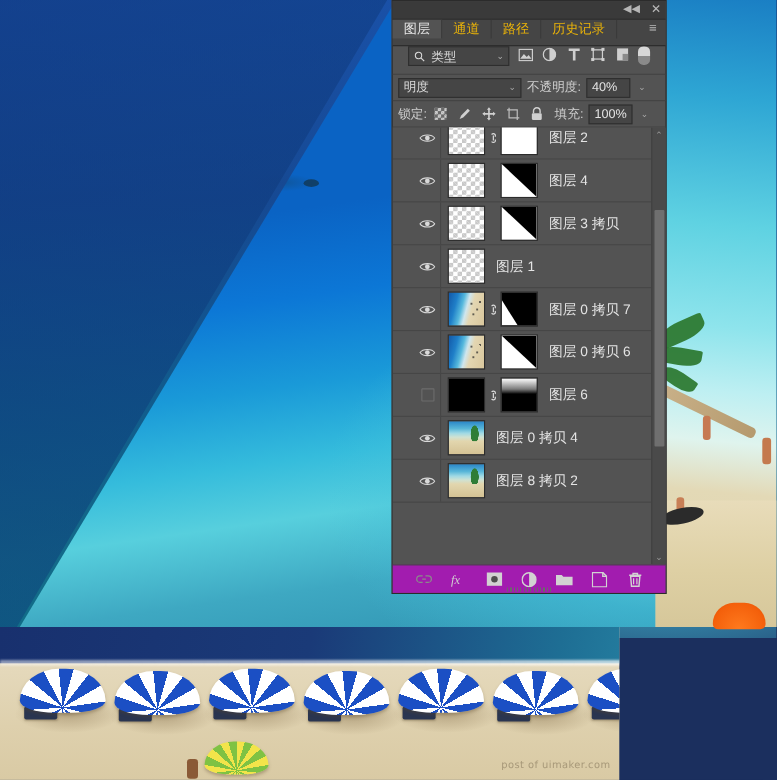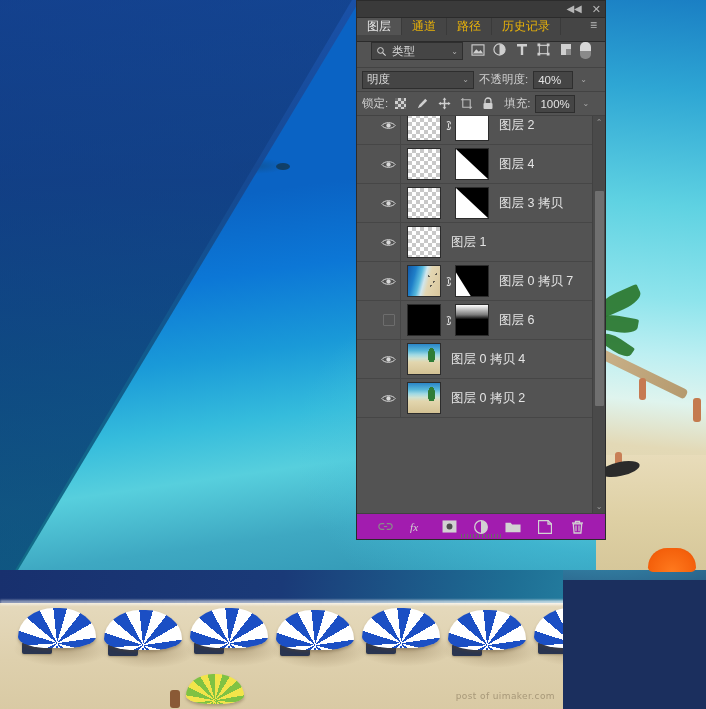--- a/index.html
+++ b/index.html
@@ -631,20 +631,36 @@
                 <path d="M3.2 10.6 a2.6 2.6 0 0 0 3.6 0 a2.6 2.6 0 0 0 0 -2.2" fill="none" stroke="#dcdcdc" stroke-width="1.2"></path>
               </svg>
             </div>
             <div class="mask-thumb">
               <div class="mask-curve"></div>
             </div>
             <div class="layer-name">图层 0 拷贝 7</div>
           </div>
           <div class="layer-row">
             <div class="eye-cell">
+              <svg class="eye" viewBox="0 0 18 12">
+                <path d="M1 6 C4 1.5, 14 1.5, 17 6 C14 10.5, 4 10.5, 1 6 Z" fill="none" stroke="#d8d8d8" stroke-width="1.2"></path>
+                <circle cx="9" cy="6" r="2.6" fill="#d8d8d8"></circle>
+              </svg>
+            </div>
+            <div class="thumb">
+              <div class="beach-thumb"></div>
+            </div>
+            <div class="link-icon"></div>
+            <div class="mask-thumb">
+              <div class="mask-diag-rl"></div>
+            </div>
+            <div class="layer-name">图层 0 拷贝 6</div>
+          </div>
+          <div class="layer-row">
+            <div class="eye-cell">
               <span class="eye-off"></span>
             </div>
             <div class="thumb">
               <div class="thumb-black"></div>
             </div>
             <div class="link-icon">
               <svg width="9" height="13" viewBox="0 0 10 14">
                 <path d="M5 4.5 v5" stroke="#dcdcdc" stroke-width="1.2"></path>
                 <path d="M3.2 3.4 a2.6 2.6 0 0 1 3.6 0 a2.6 2.6 0 0 1 0 2.2" fill="none" stroke="#dcdcdc" stroke-width="1.2"></path>
                 <path d="M3.2 10.6 a2.6 2.6 0 0 0 3.6 0 a2.6 2.6 0 0 0 0 -2.2" fill="none" stroke="#dcdcdc" stroke-width="1.2"></path>
@@ -670,21 +686,21 @@
           <div class="layer-row">
             <div class="eye-cell">
               <svg class="eye" viewBox="0 0 18 12">
                 <path d="M1 6 C4 1.5, 14 1.5, 17 6 C14 10.5, 4 10.5, 1 6 Z" fill="none" stroke="#d8d8d8" stroke-width="1.2"></path>
                 <circle cx="9" cy="6" r="2.6" fill="#d8d8d8"></circle>
               </svg>
             </div>
             <div class="thumb">
               <div class="beach-thumb-wide"></div>
             </div>
-            <div class="layer-name">图层 0 拷贝 2</div>
+            <div class="layer-name">图层 8 拷贝 2</div>
           </div>
         </div>
 
       <div class="scrollbar">
         <div class="sb-arrow">⌃</div>
         <div class="sb-thumb" style="top:75px;height:215px;"></div>
         <div class="sb-arrow" style="position:absolute;bottom:0;left:0;right:0;">⌄</div>
       </div>
     </div>
 

